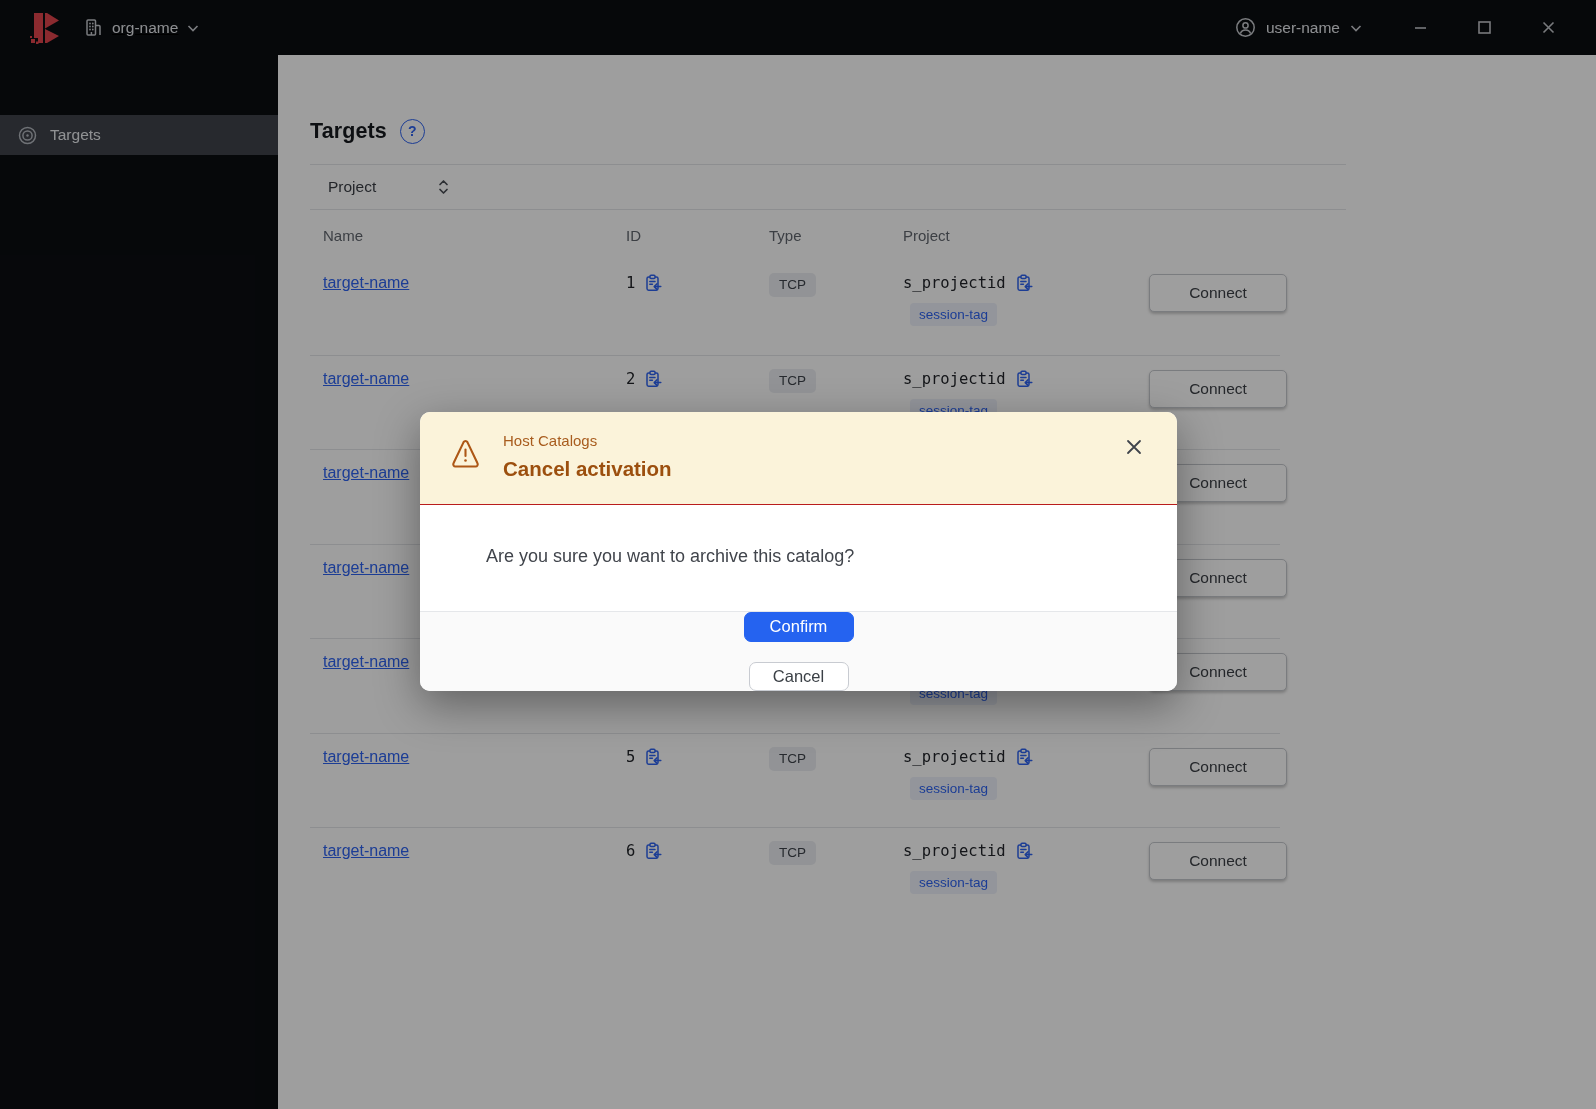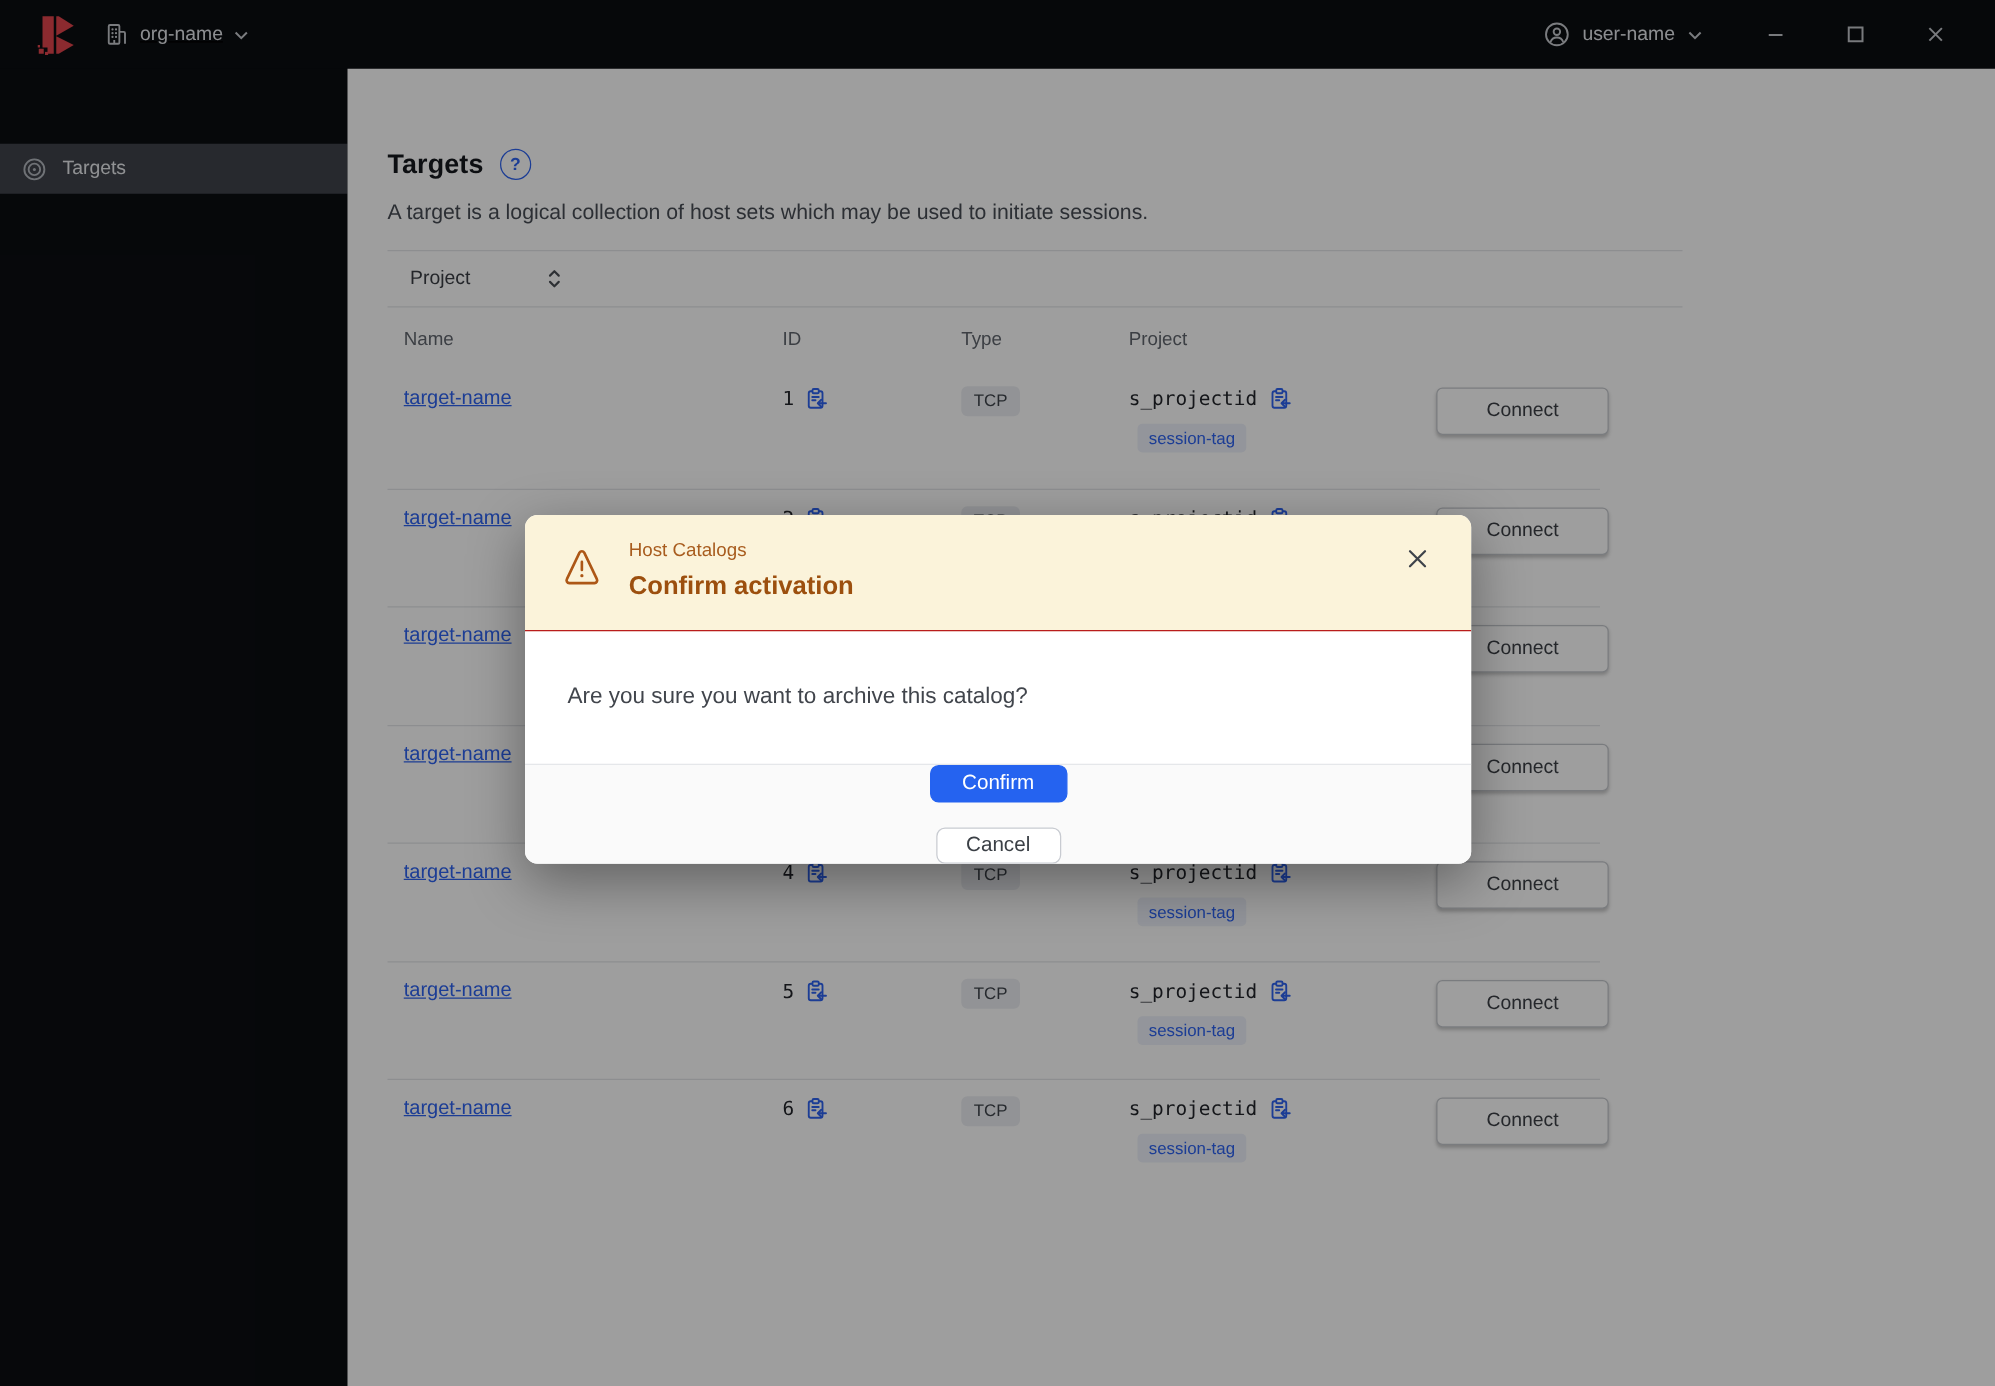--- a/index.html
+++ b/index.html
@@ -92,21 +92,21 @@
   .m-header{
     background:var(--warning-surface);padding:20px 30px 23px 30px;
     display:flex;align-items:flex-start;position:relative;
     border-bottom:1px solid #b91c1c;
   }
   .m-heading{margin-left:22px;}
   .m-kicker{font-size:15px;color:var(--warning-kicker);line-height:18px;}
   .m-title{margin-top:7px;font-size:20.5px;font-weight:700;color:var(--warning-title);line-height:24px;}
   .m-warning{margin-top:7px;flex:none;}
   .m-close{position:absolute;top:24px;right:32px;background:none;border:none;cursor:pointer;padding:2px;display:flex;}
-  .m-body{padding:40px 30px 44px 34px;font-size:18px;color:#41454c;line-height:22px;background:#fff;}
+  .m-body{padding:40px 30px 44px 48px;font-size:18px;color:#41454c;line-height:22px;background:#fff;margin-left:18px;}
   .m-footer{
     height:80px;background:#fafafa;border-top:1px solid #e5e7ea;
     display:flex;align-items:center;gap:20px;padding:0 30px;flex-direction:column;
   }
   .btn{height:44px;border-radius:7px;font-family:"Liberation Sans",sans-serif;font-size:16.5px;cursor:pointer;}
   .btn-primary{width:110px;background:var(--confirm-blue);border:1px solid var(--confirm-blue);color:#fff;}
   .btn-secondary{width:100px;background:#fff;border:1px solid #c8cbd1;color:#3b4046;}
   svg{display:block;}
 </style>
 </head>
@@ -178,21 +178,20 @@
       <span>Targets</span>
     </div>
   </nav>
 </aside>
 
 <main class="main">
   <div class="page-head">
     <h1>Targets</h1>
     <button class="help-btn">?</button>
   </div>
-  <p class="desc">A target is a logical collection of host sets which may be used to initiate sessions.</p>
 
   <div class="filterbar">
     <span class="flabel">Project</span>
     <svg class="sort-icon" width="11" height="16" viewBox="0 0 11 16" fill="none" stroke="#4a4e55" stroke-width="1.7" stroke-linecap="round" stroke-linejoin="round">
       <path d="M2 5.5 L5.5 2 L9 5.5"></path>
       <path d="M2 10.5 L5.5 14 L9 10.5"></path>
     </svg>
   </div>
 
   <div class="table">
@@ -470,21 +469,21 @@
 
 <div class="modal">
   <div class="m-header">
     <svg class="m-warning" width="31" height="29" viewBox="0 0 31 29" fill="none" stroke="#ad5716" stroke-width="2.1" stroke-linejoin="round" stroke-linecap="round">
       <path d="M13.6 3.1 a2.2 2.2 0 0 1 3.8 0 L27.5 24.3 a2.2 2.2 0 0 1 -1.9 3.2 H5.4 a2.2 2.2 0 0 1 -1.9 -3.2 Z"></path>
       <path d="M15.5 10.5 V17"></path>
       <path d="M15.5 21.5 v0.01" stroke-width="2.6"></path>
     </svg>
     <div class="m-heading">
       <div class="m-kicker">Host Catalogs</div>
-      <div class="m-title">Confirm activation</div>
+      <div class="m-title">Cancel activation</div>
     </div>
     <button class="m-close">
       <svg width="18" height="18" viewBox="0 0 18 18" stroke="#3f444b" stroke-width="1.8" stroke-linecap="round">
           <path d="M3 3 L15 15 M15 3 L3 15"></path>
         </svg>
     </button>
   </div>
   <div class="m-body">Are you sure you want to archive this catalog?</div>
   <div class="m-footer">
     <button class="btn btn-primary">Confirm</button>

